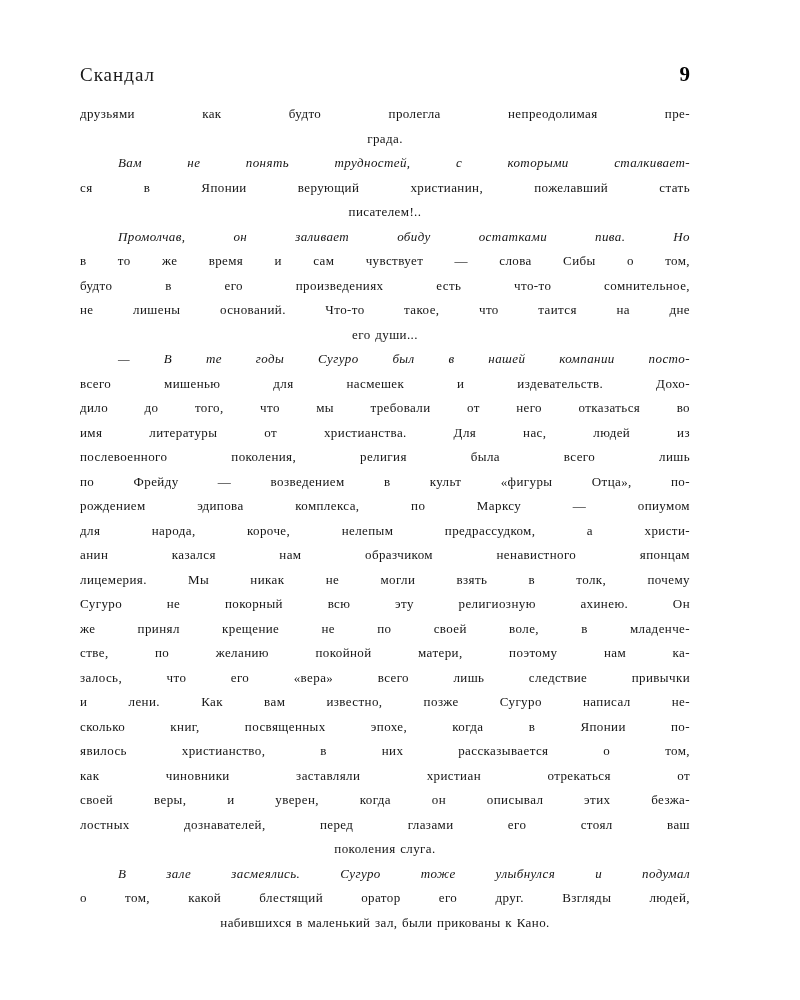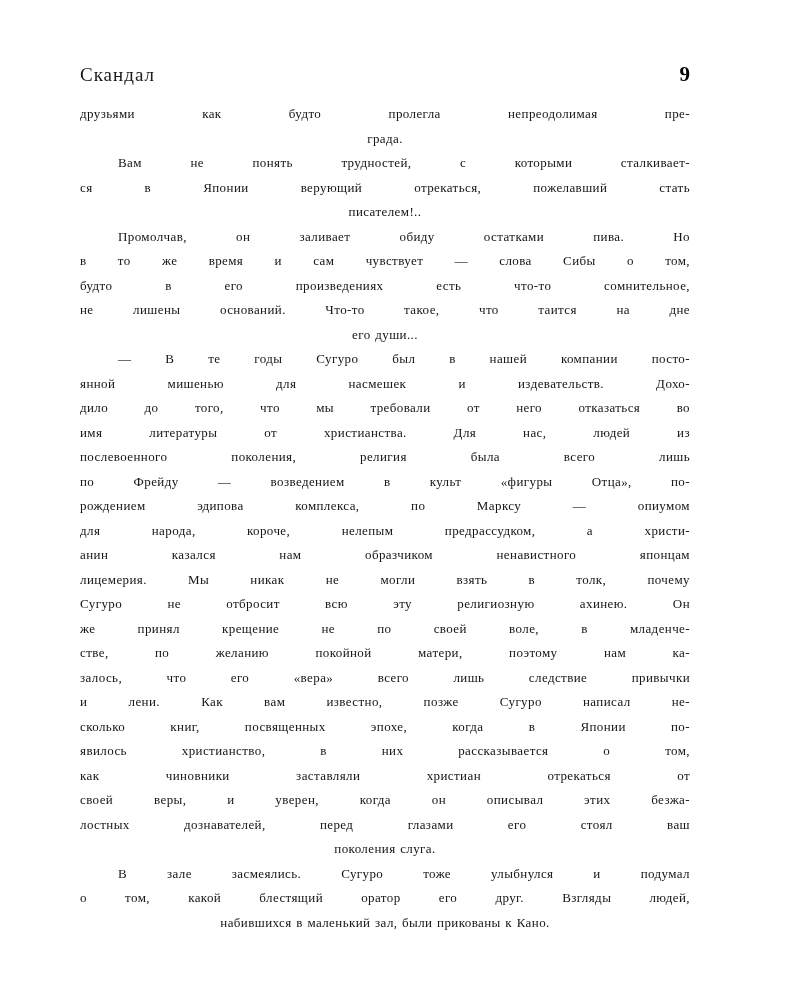--- a/index.html
+++ b/index.html
@@ -48,52 +48,53 @@
   .line {
     text-align: center;
     white-space: normal;
   }
   .line.just {
     text-align: justify;
     text-align-last: justify;
   }
   .line.indent {
     text-indent: 38px;
+    font-style: italic;
   }
 </style>
 </head>
 <body>
 
 <div class="page">
   <div class="header">
     <span class="running-title">Скандал</span>
     <span class="page-number">9</span>
   </div>
   <div class="body-text">
       <div class="line just">друзьями как будто пролегла непреодолимая пре-</div>
       <div class="line">града.</div>
       <div class="line just indent">Вам не понять трудностей, с которыми сталкивает-</div>
-      <div class="line just">ся в Японии верующий отрекаться, пожелавший стать</div>
+      <div class="line just">ся в Японии верующий христианин, пожелавший стать</div>
       <div class="line">писателем!..</div>
       <div class="line just indent">Промолчав, он заливает обиду остатками пива. Но</div>
       <div class="line just">в то же время и сам чувствует — слова Сибы о том,</div>
       <div class="line just">будто в его произведениях есть что-то сомнительное,</div>
       <div class="line just">не лишены оснований. Что-то такое, что таится на дне</div>
       <div class="line">его души...</div>
       <div class="line just indent">— В те годы Сугуро был в нашей компании посто-</div>
-      <div class="line just">янной мишенью для насмешек и издевательств. Дохо-</div>
+      <div class="line just">всего мишенью для насмешек и издевательств. Дохо-</div>
       <div class="line just">дило до того, что мы требовали от него отказаться во</div>
       <div class="line just">имя литературы от христианства. Для нас, людей из</div>
       <div class="line just">послевоенного поколения, религия была всего лишь</div>
       <div class="line just">по Фрейду — возведением в культ «фигуры Отца», по-</div>
       <div class="line just">рождением эдипова комплекса, по Марксу — опиумом</div>
       <div class="line just">для народа, короче, нелепым предрассудком, а христи-</div>
       <div class="line just">анин казался нам образчиком ненавистного японцам</div>
       <div class="line just">лицемерия. Мы никак не могли взять в толк, почему</div>
-      <div class="line just">Сугуро не отбросит всю эту религиозную ахинею. Он</div>
+      <div class="line just">Сугуро не покорный всю эту религиозную ахинею. Он</div>
       <div class="line just">же принял крещение не по своей воле, в младенче-</div>
       <div class="line just">стве, по желанию покойной матери, поэтому нам ка-</div>
       <div class="line just">залось, что его «вера» всего лишь следствие привычки</div>
       <div class="line just">и лени. Как вам известно, позже Сугуро написал не-</div>
       <div class="line just">сколько книг, посвященных эпохе, когда в Японии по-</div>
       <div class="line just">явилось христианство, в них рассказывается о том,</div>
       <div class="line just">как чиновники заставляли христиан отрекаться от</div>
       <div class="line just">своей веры, и уверен, когда он описывал этих безжа-</div>
       <div class="line just">лостных дознавателей, перед глазами его стоял ваш</div>
       <div class="line">поколения слуга.</div>

